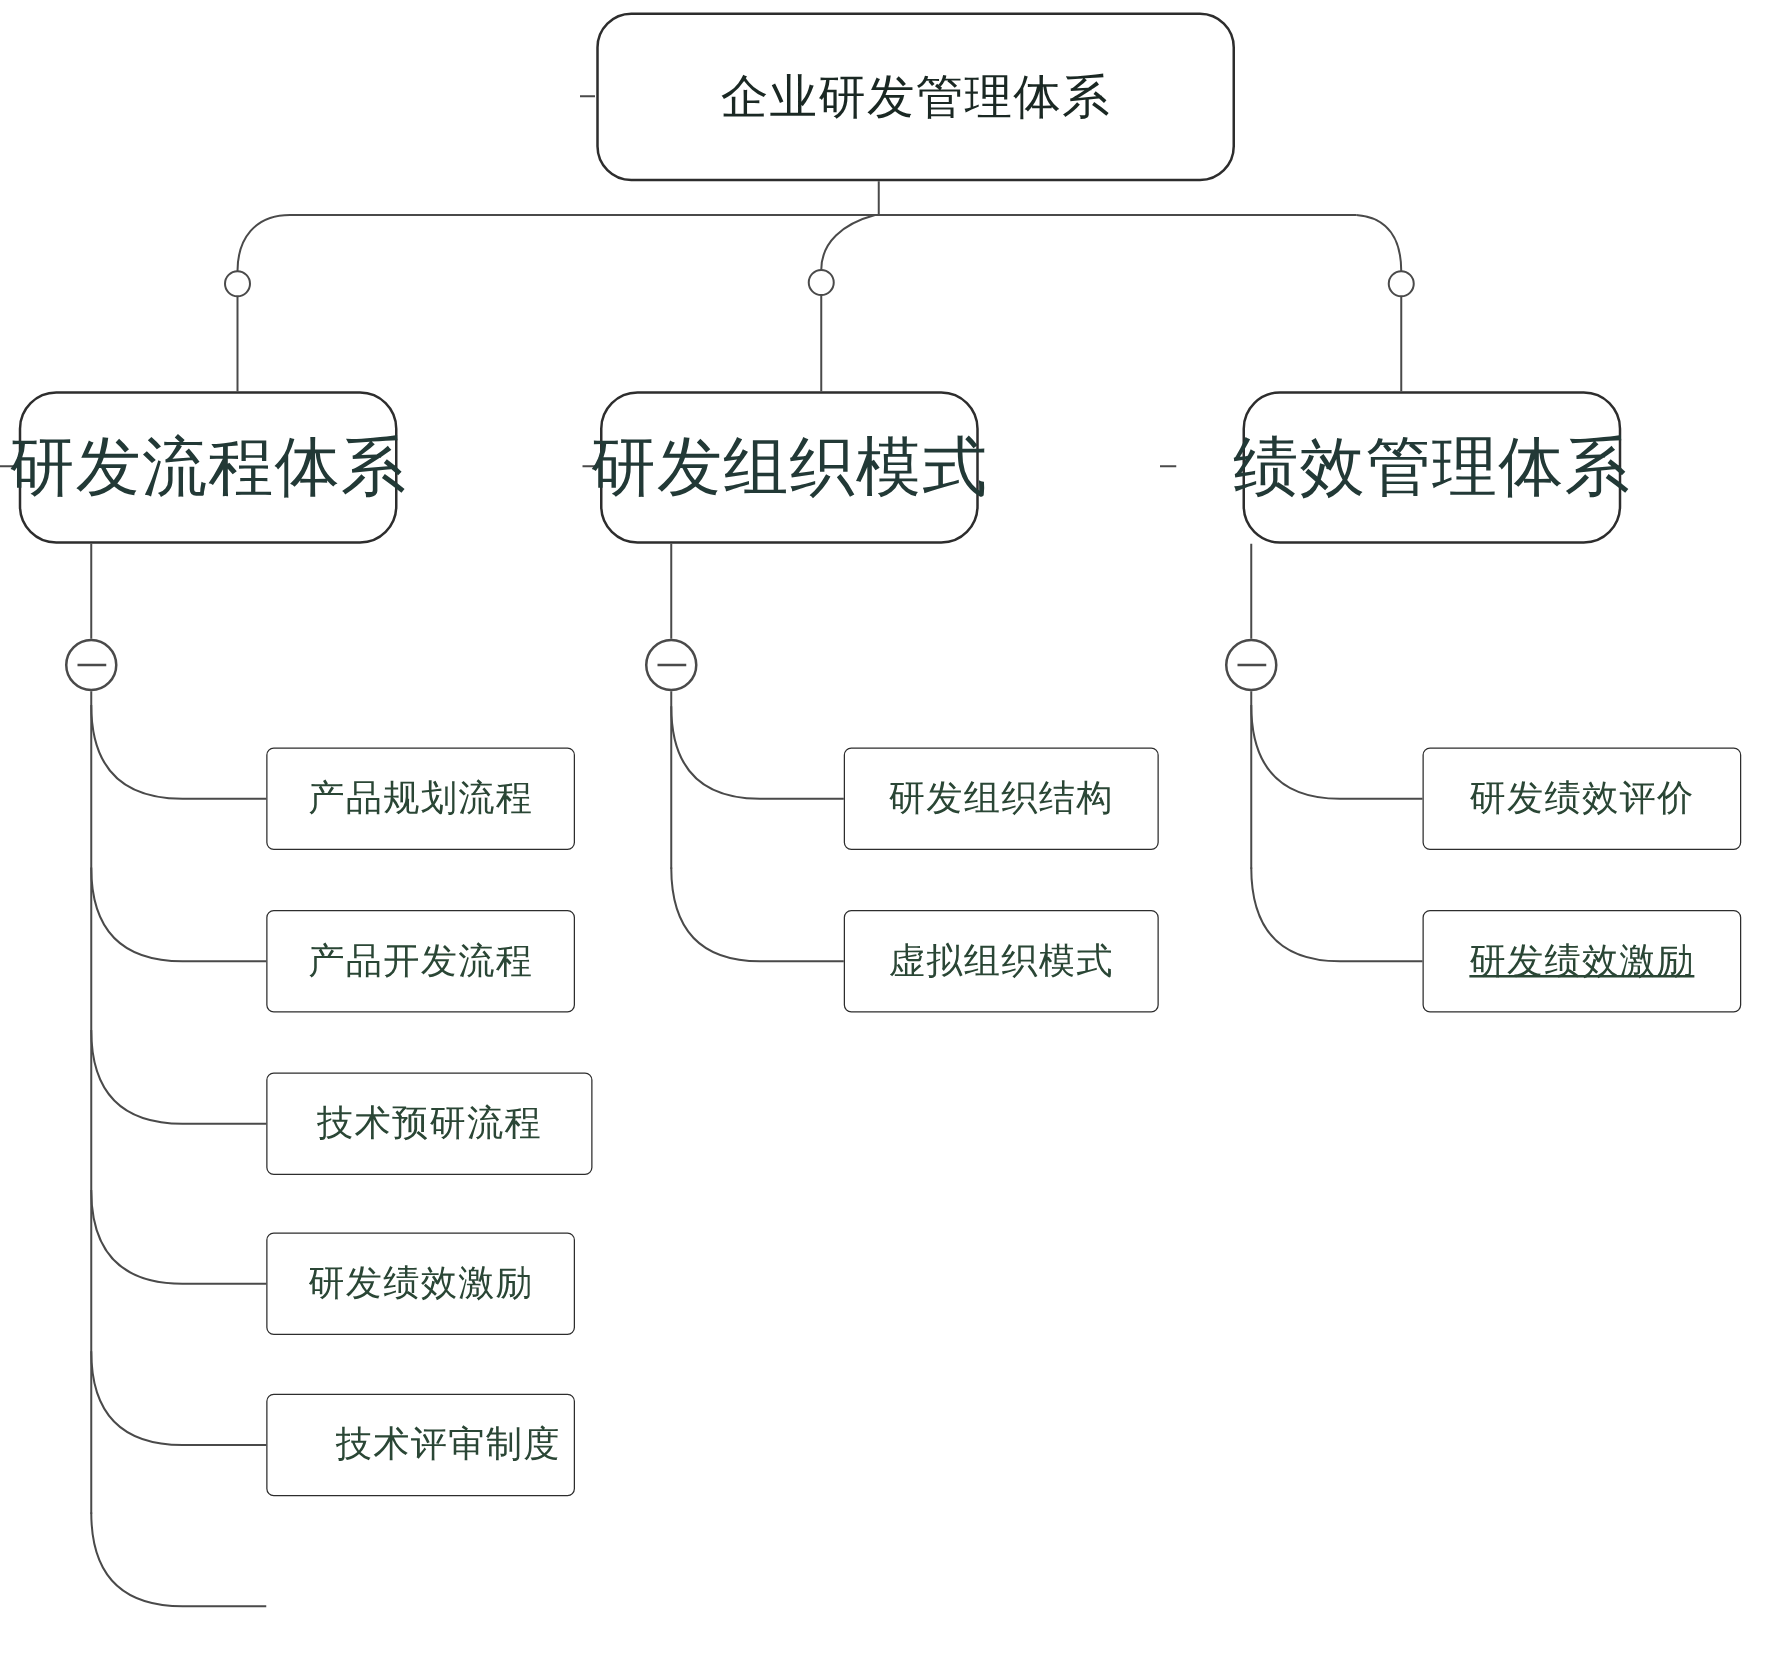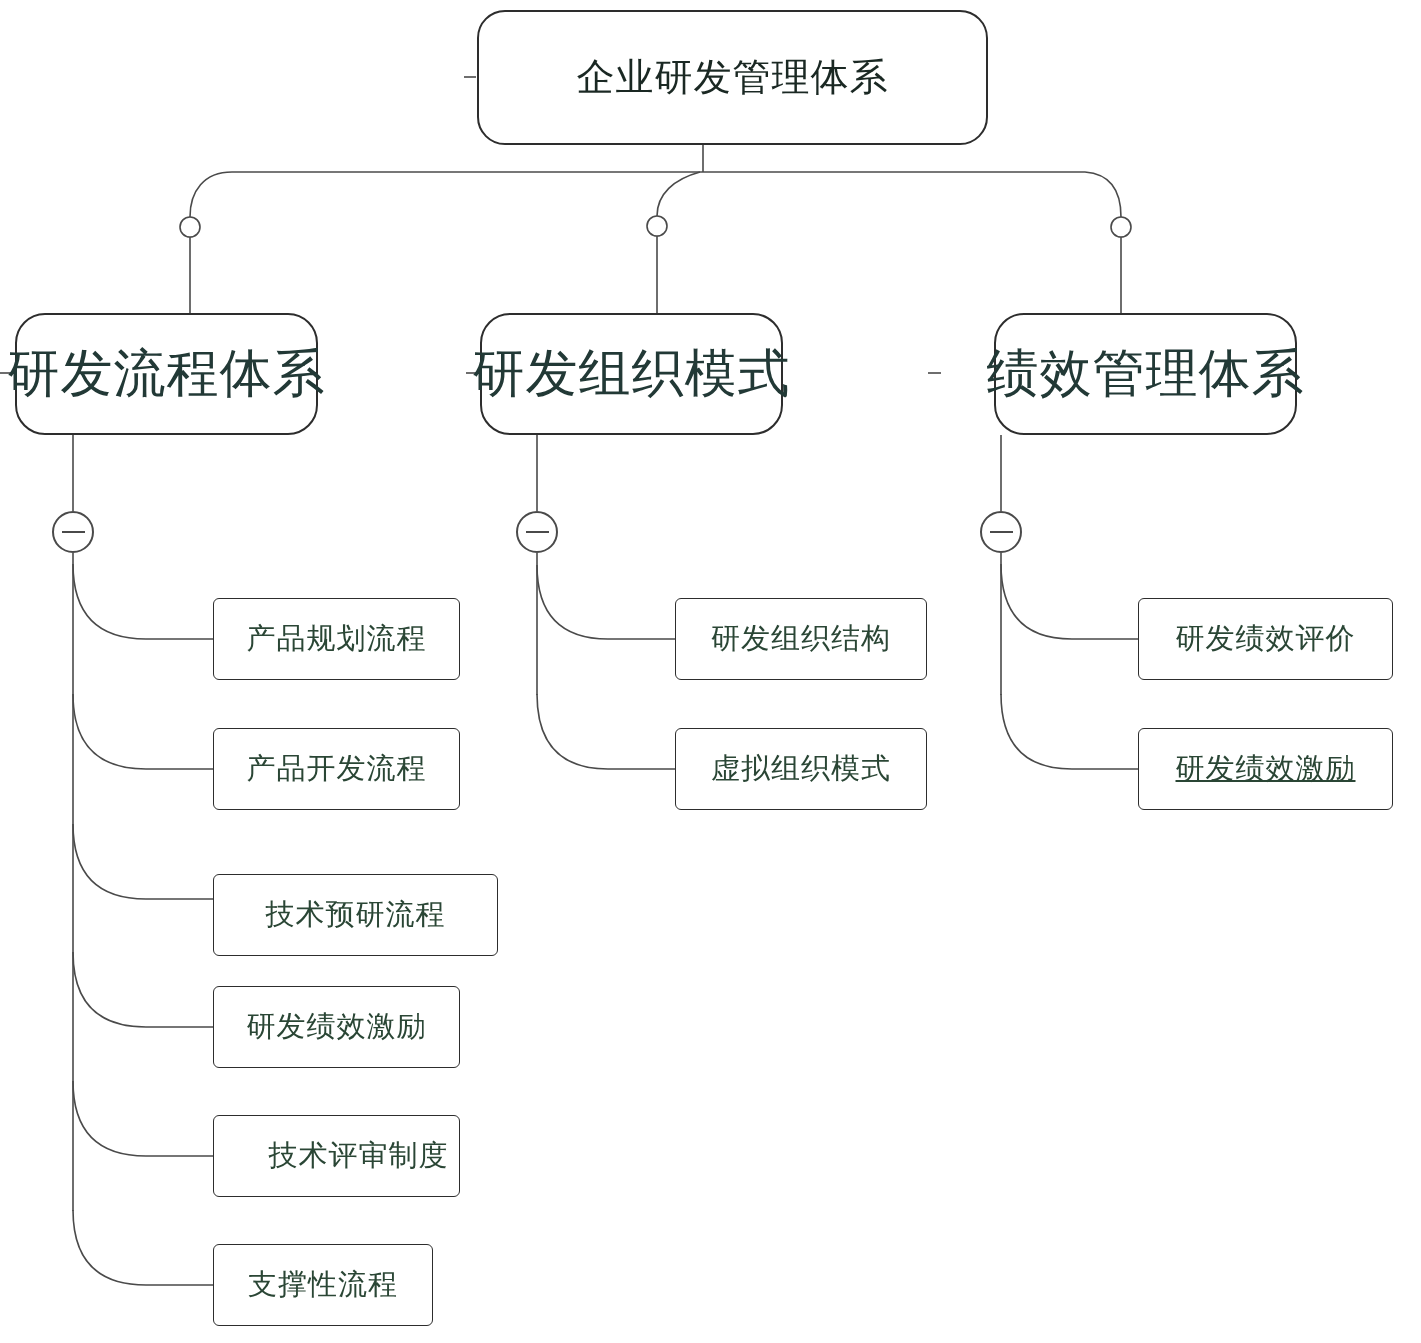--- a/index.html
+++ b/index.html
@@ -149,24 +149,23 @@
   </div>
   <div class="collapse-btn" style="left:516px; top:511px;">
     <span class="dash"></span>
   </div>
   <div class="collapse-btn" style="left:980px; top:511px;">
     <span class="dash"></span>
   </div>
 
   <div class="node leaf" style="left:213px; top:598px; width:247px;">产品规划流程</div>
   <div class="node leaf" style="left:213px; top:728px; width:247px;">产品开发流程</div>
-  <div class="node leaf" style="left:213px; top:858px; width:285px;margin-top:16px;">技术预研流程</div>
+  <div class="node leaf" style="left:213px; top:858px; width:261px;">技术预研流程</div>
   <div class="node leaf" style="left:213px; top:986px; width:247px;">研发绩效激励</div>
   <div class="node leaf" style="left:213px; top:1115px; width:247px;padding-left:44px;">技术评审制度</div>
-  <div class="node leaf" style="left:213px; top:1244px; width:220px;">支撑性流程</div>
 
   <div class="node leaf" style="left:675px; top:598px; width:252px;">研发组织结构</div>
   <div class="node leaf" style="left:675px; top:728px; width:252px;">虚拟组织模式</div>
 
   <div class="node leaf" style="left:1138px; top:598px; width:255px;">研发绩效评价</div>
   <div class="node leaf" style="left:1138px; top:728px; width:255px;text-decoration:underline;">研发绩效激励</div>
 
 </div>
 
 </body></html>

